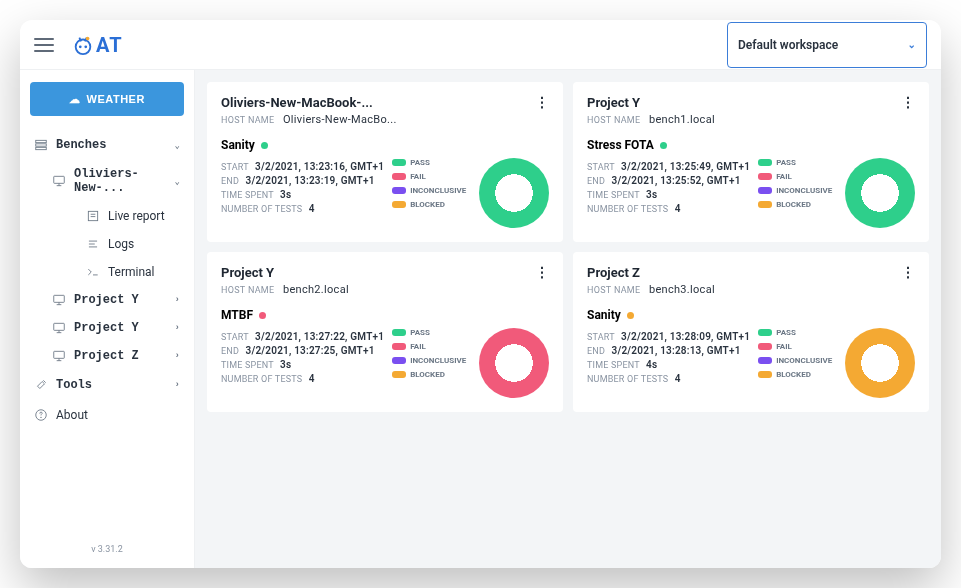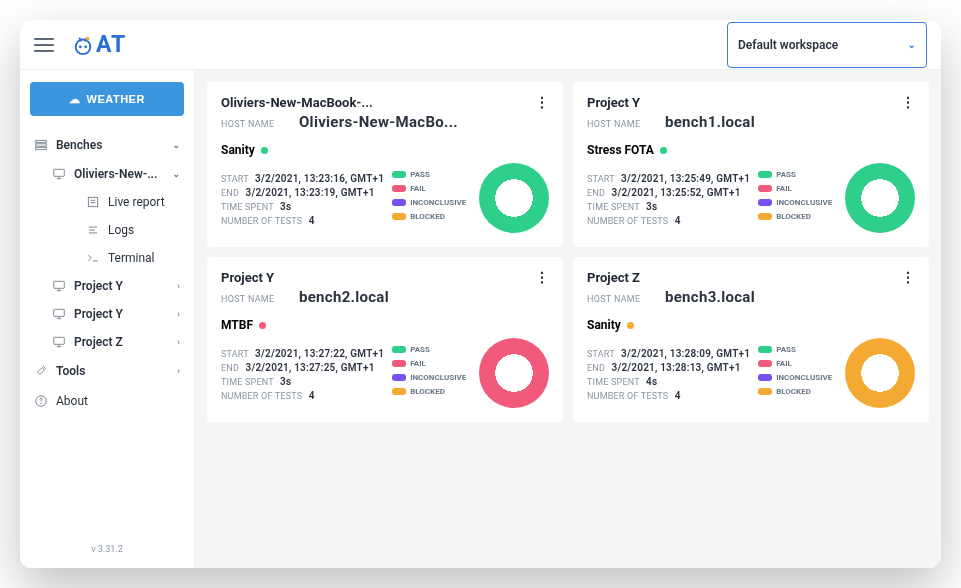--- a/index.html
+++ b/index.html
@@ -1,52 +1,52 @@
 <!DOCTYPE html>
 <html><head>
 <meta charset="utf-8">
 <style>
 * { box-sizing: border-box; margin: 0; padding: 0; }
 body { font-family: -apple-system, BlinkMacSystemFont, "Segoe UI", Roboto, sans-serif; background: #fff; padding: 20px; }
 .window { width: 921px; height: 548px; background: #fff; border-radius: 12px; box-shadow: 0 20px 50px rgba(0,0,0,0.25); overflow: hidden; display: flex; flex-direction: column; }
 .topbar { height: 50px; display: flex; align-items: center; padding: 0 14px; border-bottom: 1px solid #eef0f2; }
 .menu-icon { width: 20px; height: 14px; display: flex; flex-direction: column; justify-content: space-between; cursor: pointer; }
 .menu-icon span { height: 2px; background: #5f6a78; border-radius: 1px; }
-.logo { display: flex; align-items: center; margin-left: 18px; font-weight: 700; font-size: 23px; }
+.logo { display: flex; align-items: center; margin-left: 18px; font-weight: 700; font-size: 20px; }
 .logo-at { color: #2b6fd6; letter-spacing: 1px; }
 .logo-icon { width: 22px; height: 22px; margin-right: 2px; position: relative; }
 .spacer { flex: 1; }
 .workspace-select { width: 200px; height: 46px; border: 1px solid #3b7dd8; border-radius: 4px; display: flex; align-items: center; padding: 0 10px; font-size: 12px; font-weight: 600; color: #2a333f; cursor: pointer; justify-content: space-between; }
 .chev { color: #3b7dd8; font-size: 10px; }
 .body { flex: 1; display: flex; background: #f3f5f7; overflow: hidden; }
 .sidebar { width: 175px; background: #fff; border-right: 1px solid #eef0f2; display: flex; flex-direction: column; padding: 12px 10px 6px; }
 .weather-btn { background: #3b96dd; color: #fff; border: none; border-radius: 4px; height: 34px; font-size: 11px; font-weight: 700; letter-spacing: 0.5px; display: flex; align-items: center; justify-content: center; gap: 6px; cursor: pointer; margin-bottom: 14px; }
 .nav { font-size: 12px; color: #2a333f; }
 .nav-item { display: flex; align-items: center; padding: 8px 4px; cursor: pointer; gap: 8px; }
-.nav-item.top { font-weight: 600; justify-content: space-between; }
+.nav-item.top { font-weight: 600; justify-content: space-between; font-family: Liberation Mono, monospace; }
 .nav-left { display: flex; align-items: center; gap: 8px; }
 .nav-sub { padding-left: 18px; }
 .nav-sub2 { padding-left: 34px; }
 .nav-sub .nav-item, .nav-sub2 .nav-item { padding: 7px 4px; }
 .icon { width: 14px; height: 14px; display: inline-flex; align-items: center; justify-content: center; color: #6b7785; }
 .chev-sm { font-size: 9px; color: #6b7785; }
 .ver { margin-top: auto; text-align: center; font-size: 9px; color: #8a94a2; padding: 8px 0; }
 .main { flex: 1; padding: 12px; overflow: auto; display: grid; grid-template-columns: 1fr 1fr; gap: 10px; align-content: start; }
 .card { background: #fff; border-radius: 4px; padding: 12px 14px 14px; position: relative; }
 .card-head { display: flex; align-items: center; justify-content: space-between; }
 .card-title { font-size: 13px; font-weight: 700; color: #1f2732; }
 .more { cursor: pointer; color: #2a333f; font-size: 14px; font-weight: bold; }
 .host-row { font-size: 9px; color: #8a94a2; margin-top: 3px; letter-spacing: 0.3px; }
-.host-row b { color: #2a333f; font-weight: 700; margin-left: 22px; font-size: 15px; }
+.host-row b { color: #2a333f; font-weight: 400; margin-left: 6px; font-size: 11px; }
 .suite { font-size: 12px; font-weight: 700; color: #000000; margin-top: 12px; display: flex; align-items: center; gap: 6px; }
 .dot { width: 7px; height: 7px; border-radius: 50%; display: inline-block; }
 .dot.green { background: #2ecf8b; }
 .dot.orange { background: #f4a933; }
 .dot.pink { background: #f15a7a; }
-.card-body { display: flex; gap: 8px; margin-top: 6px; align-items: center; }
+.card-body { display: flex; gap: 8px; margin-top: 6px; }
 .meta { flex: 0 0 auto; font-size: 9px; color: #8a94a2; }
 .meta div { margin-top: 3px; letter-spacing: 0.2px; }
 .meta b { color: #2a333f; font-weight: 600; margin-left: 4px; font-size: 10px; }
 .legend { flex: 0 0 auto; font-size: 8px; color: #6b7785; }
 .legend div { display: flex; align-items: center; gap: 4px; margin-bottom: 5px; font-weight: bold; }
 .pill { width: 14px; height: 7px; border-radius: 3px; }
 .pill.pass { background: #2ecf8b; }
 .pill.fail { background: #f15a7a; }
 .pill.inc { background: #7a4ff0; }
 .pill.blk { background: #f4a933; }

